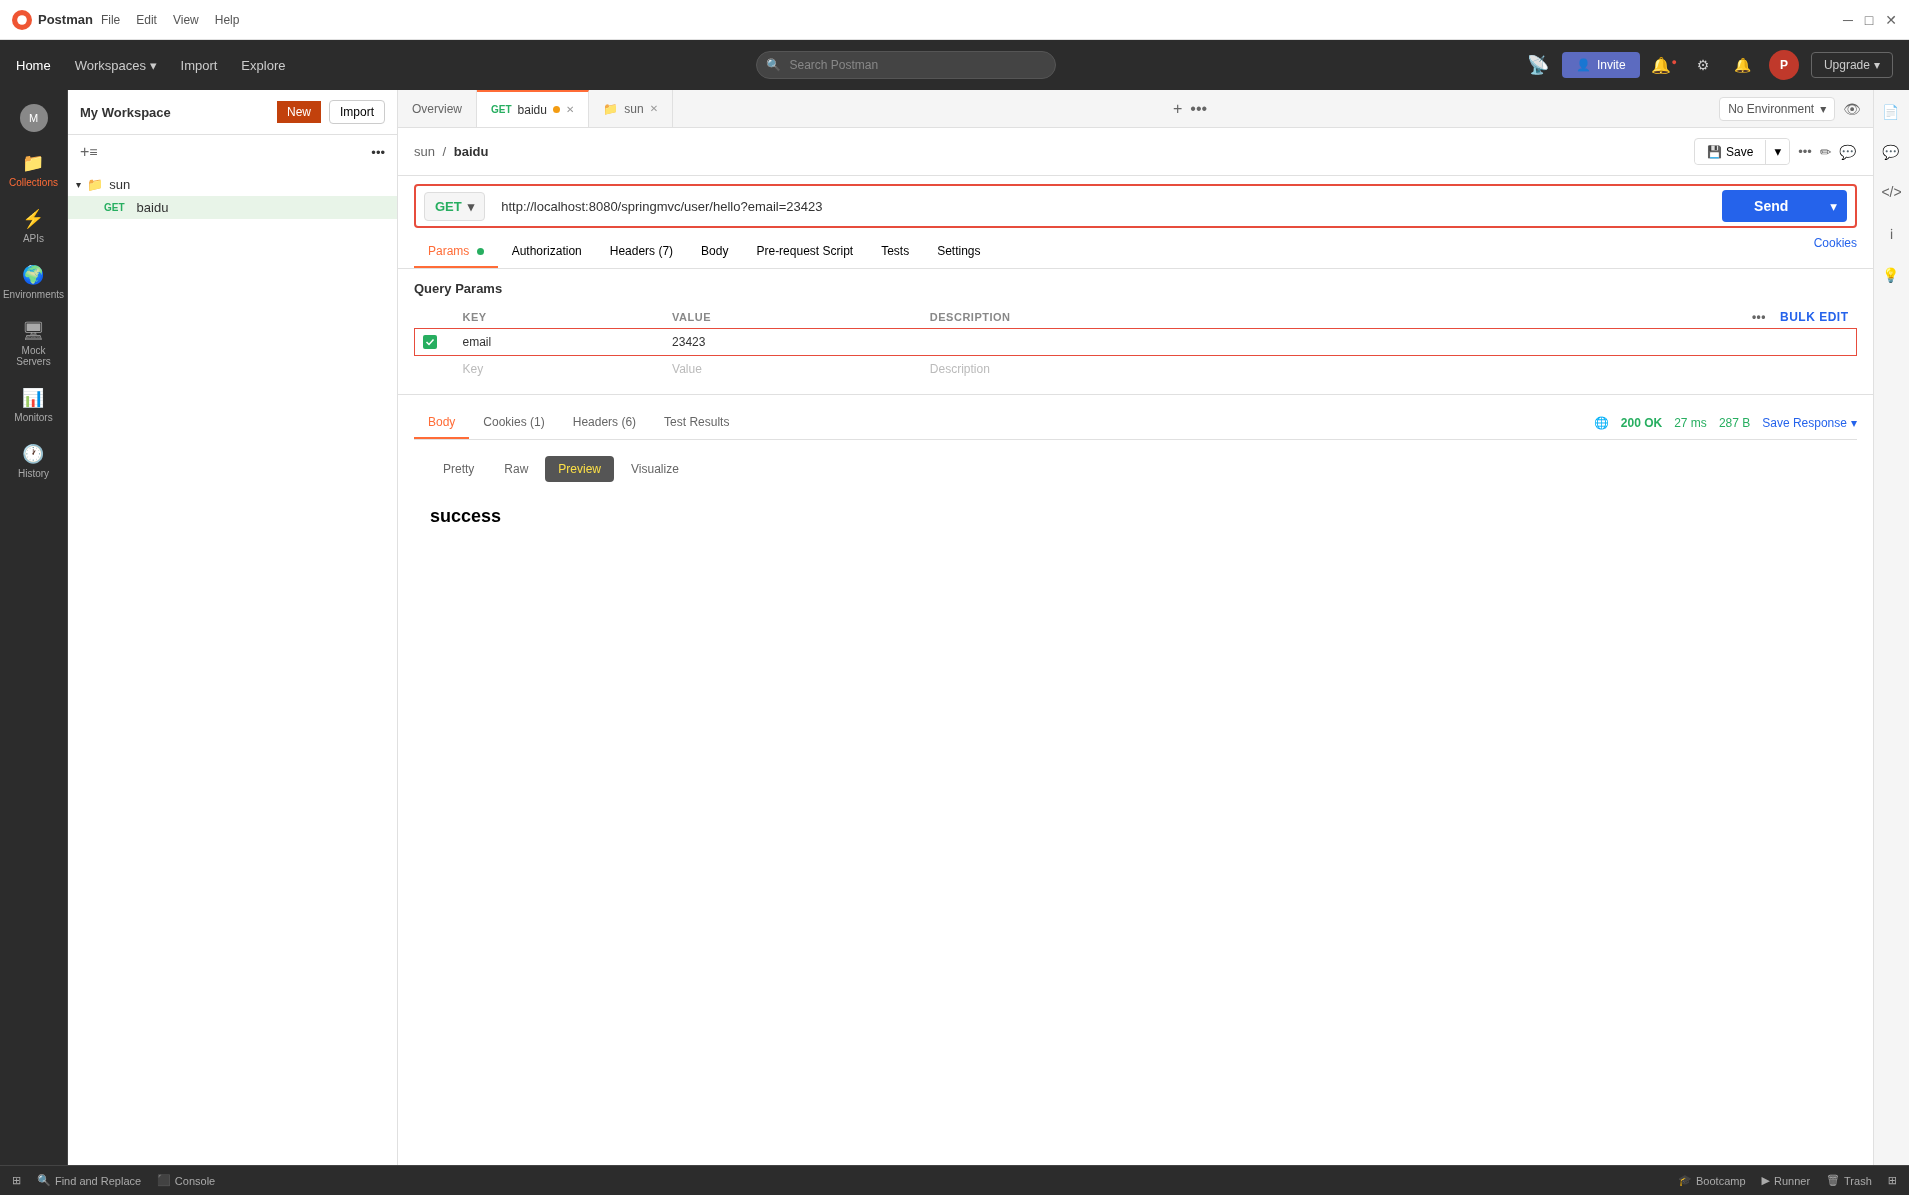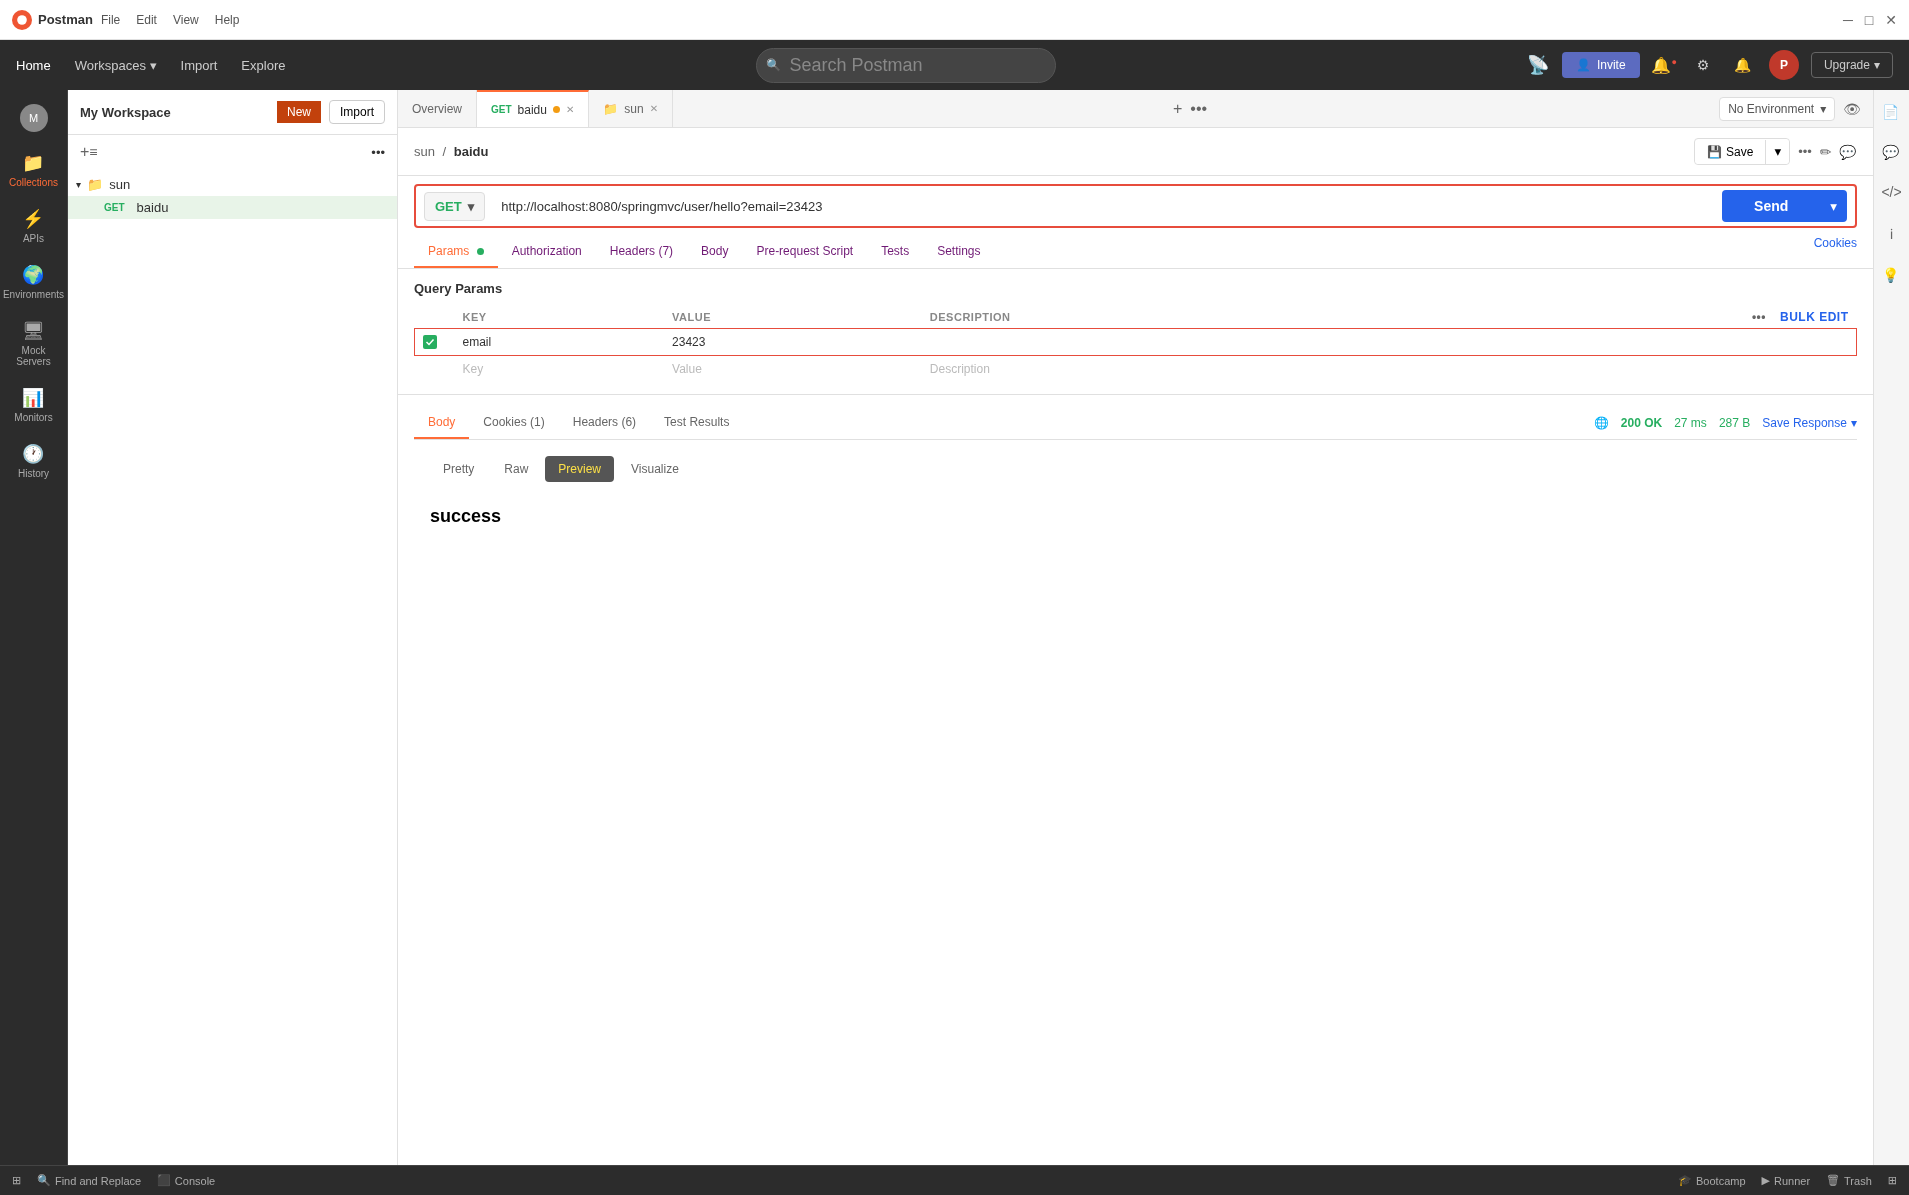--- a/index.html
+++ b/index.html
@@ -14,21 +14,21 @@
     .menu-items span { cursor: pointer; }
     .titlebar-controls { margin-left: auto; display: flex; gap: 12px; }
     .titlebar-controls span { cursor: pointer; font-size: 14px; color: #666; }
 
     
     .navbar { height: 50px; background: #2c2c2c; display: flex; align-items: center; padding: 0 16px; gap: 24px; }
     .nav-item { color: #ccc; font-size: 13px; cursor: pointer; padding: 4px 0; }
     .nav-item.active { color: #fff; }
     .nav-workspaces { display: flex; align-items: center; gap: 4px; color: #ccc; cursor: pointer; }
     .search-bar { margin-left: auto; margin-right: auto; position: relative; }
-    .search-bar input { background: #444; border: 1px solid #555; border-radius: 20px; padding: 6px 16px 6px 32px; color: #ccc; font-size: 18px; width: 300px; outline: none; }
+    .search-bar input { background: #444; border: 1px solid #555; border-radius: 20px; padding: 6px 16px 6px 32px; color: #ccc; font-size: 12px; width: 300px; outline: none; }
     .search-bar input::placeholder { color: #888; }
     .search-bar .search-icon-inner { position: absolute; left: 10px; top: 50%; transform: translateY(-50%); color: #888; font-size: 12px; }
     .nav-right { display: flex; align-items: center; gap: 12px; }
     .invite-btn { background: #5c6bc0; color: white; border: none; border-radius: 4px; padding: 6px 14px; font-size: 12px; cursor: pointer; display: flex; align-items: center; gap: 6px; }
     .nav-icon { width: 28px; height: 28px; border-radius: 50%; display: flex; align-items: center; justify-content: center; cursor: pointer; color: #ccc; font-size: 14px; }
     .nav-icon.avatar { background: #c0392b; color: white; font-size: 12px; font-weight: bold; width: 30px; height: 30px; }
     .upgrade-btn { background: transparent; color: #ccc; border: 1px solid #666; border-radius: 4px; padding: 5px 12px; font-size: 12px; cursor: pointer; display: flex; align-items: center; gap: 4px; }
 
     
     .main { display: flex; height: calc(1195px - 40px - 50px - 30px); }
@@ -71,21 +71,21 @@
     .request-actions { display: flex; align-items: center; gap: 8px; }
     .save-btn { display: flex; align-items: center; gap: 4px; background: #fff; border: 1px solid #ddd; border-radius: 4px; padding: 5px 12px; font-size: 12px; cursor: pointer; }
     .method-select { display: flex; align-items: center; gap: 6px; padding: 6px 10px; background: #f5f5f5; border: 1px solid #ddd; border-radius: 4px; cursor: pointer; font-size: 13px; font-weight: 600; color: #555; }
     .url-input { flex: 1; border: none; outline: none; font-size: 13px; padding: 6px 8px; background: #fff; color: #333; }
     .send-btn { display: flex; align-items: center; background: #2563eb; color: white; border: none; border-radius: 4px; cursor: pointer; font-size: 14px; font-weight: 600; }
     .send-btn-main { padding: 8px 32px; border-right: 1px solid rgba(255,255,255,0.3); }
     .send-btn-arrow { padding: 8px 10px; cursor: pointer; }
 
     
     .req-tabs { display: flex; gap: 0; padding: 0 16px; border-bottom: 1px solid #e0e0e0; }
-    .req-tab { padding: 8px 14px; font-size: 12px; cursor: pointer; color: #701a75; border-bottom: 2px solid transparent; }
+    .req-tab { padding: 8px 14px; font-size: 12px; cursor: pointer; color: #000000; border-bottom: 2px solid transparent; }
     .req-tab.active { color: #ff6c37; border-bottom: 2px solid #ff6c37; font-weight: 500; }
     .req-tab .tab-dot-green { width: 7px; height: 7px; border-radius: 50%; background: #27ae60; display: inline-block; margin-left: 4px; }
     .cookies-link { margin-left: auto; color: #2563eb; font-size: 12px; cursor: pointer; }
 
     
     .query-params-section { padding: 12px 16px; }
     .query-params-title { font-size: 13px; font-weight: 600; margin-bottom: 10px; }
     .params-table { width: 100%; border-collapse: collapse; }
     .params-table th { text-align: left; font-size: 11px; color: #888; font-weight: 600; padding: 4px 8px; text-transform: uppercase; letter-spacing: 0.5px; }
     .params-table td { padding: 6px 8px; font-size: 12px; }

